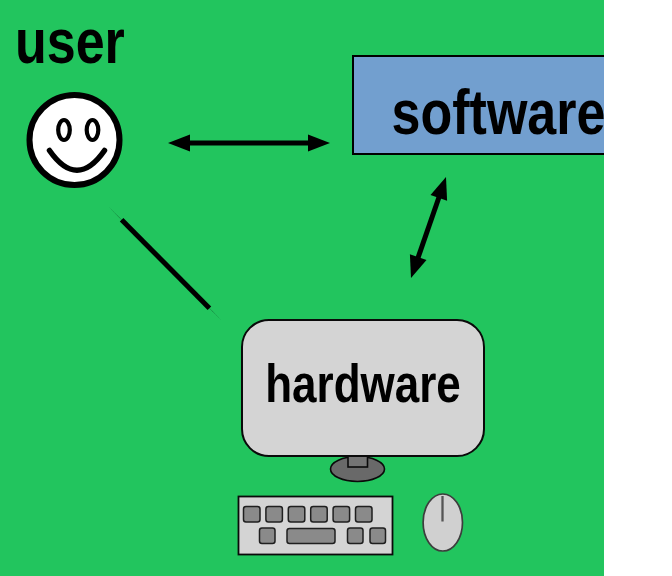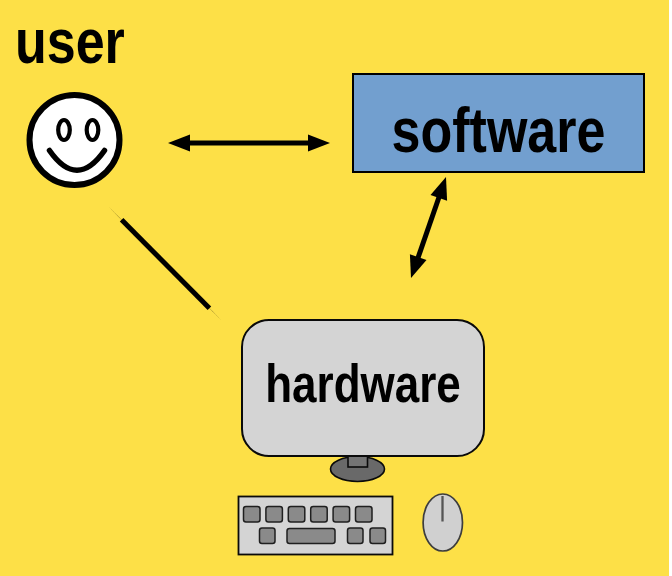--- a/index.html
+++ b/index.html
@@ -2,23 +2,23 @@
 <html><head>
 <meta charset="utf-8">
 <style>
   html, body {
     margin: 0;
     padding: 0;
     background: #ffffff;
   }
   .canvas {
     position: relative;
-    width: 669px;
+    width: 604px;
     height: 576px;
-    background: #fde047;
+    background: #22c55e;
     overflow: hidden;
     font-family: "Liberation Sans", sans-serif;
   }
   .gfx {
     position: absolute;
     left: 0;
     top: 0;
     z-index: 1;
   }
   .node-label {
@@ -31,21 +31,21 @@
     left: 15px;
     top: 5px;
     font-size: 52px;
     transform: scaleY(1.2);
     transform-origin: top left;
     z-index: 2;
   }
   .software-box {
     position: absolute;
     left: 352px;
-    top: 73px;
+    top: 55px;
     width: 293px;
     height: 100px;
     box-sizing: border-box;
     background: #729FCF;
     border: 2px solid #000000;
     display: flex;
     align-items: center;
     justify-content: center;
     padding-top: 14px;
     z-index: 2;

